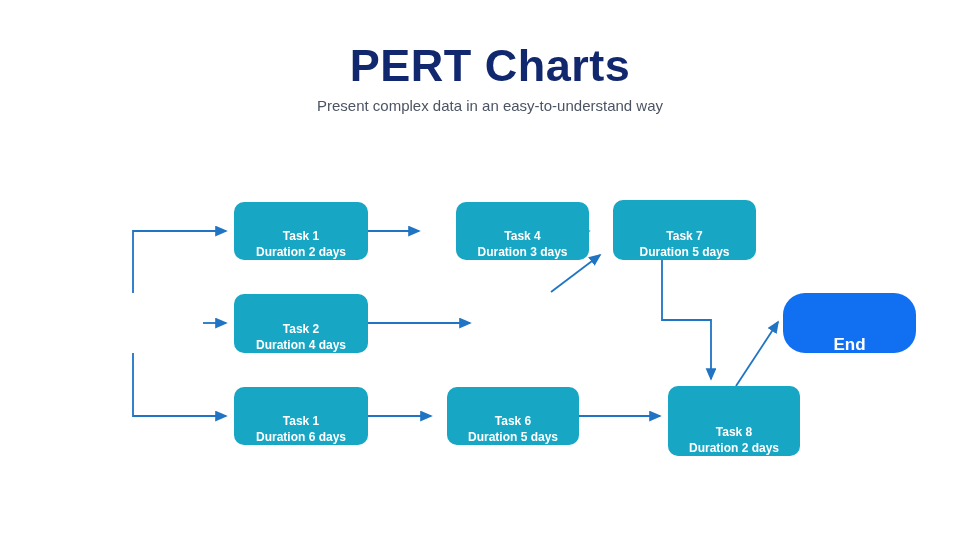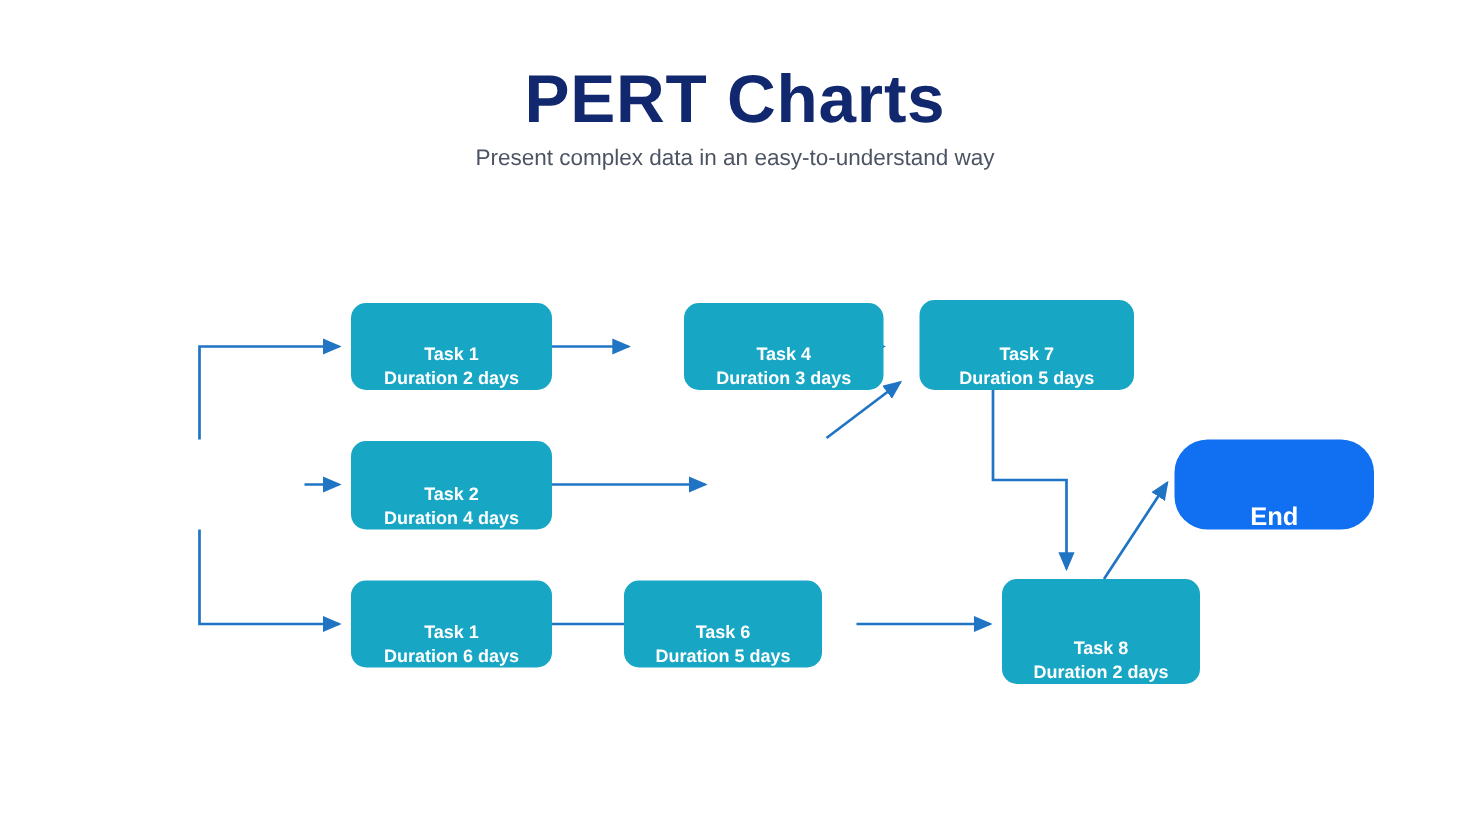--- a/index.html
+++ b/index.html
@@ -149,21 +149,21 @@
     </div>
 
     <div class="node task" style="left:427px; top:202px; width:133px; height:58px;margin-left:29px;">
       <div>
         <span class="lbl">Task 4</span>
         <span class="lbl2">Duration 3 days</span>
       </div>
     </div>
 
 
-    <div class="node task" style="left:416px; top:387px; width:132px; height:58px;">
+    <div class="node task" style="left:447px; top:387px; width:132px; height:58px;">
       <div>
         <span class="lbl">Task 6</span>
         <span class="lbl2">Duration 5 days</span>
       </div>
     </div>
 
     <div class="node task" style="left:613px; top:200px; width:143px; height:60px;">
       <div>
         <span class="lbl">Task 7</span>
         <span class="lbl2">Duration 5 days</span>

